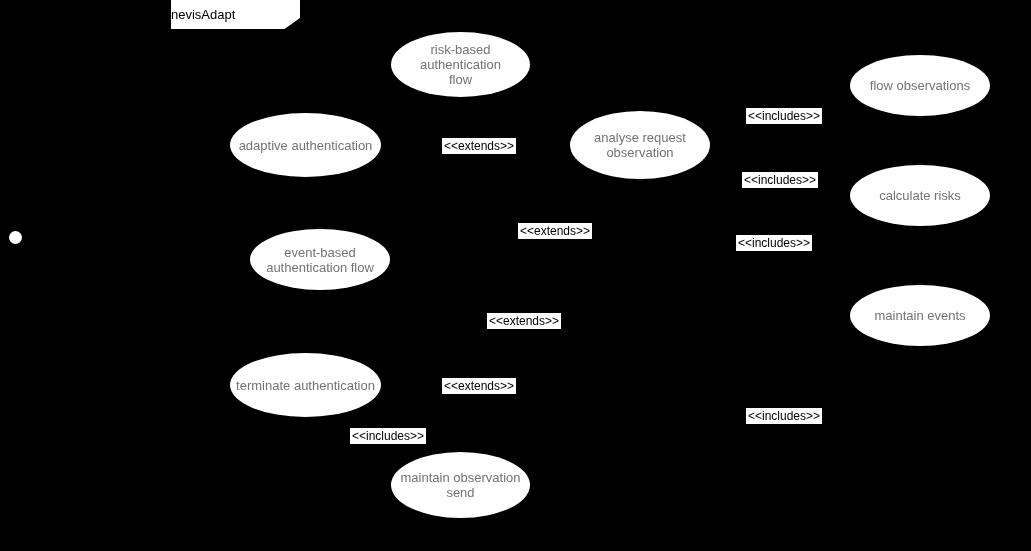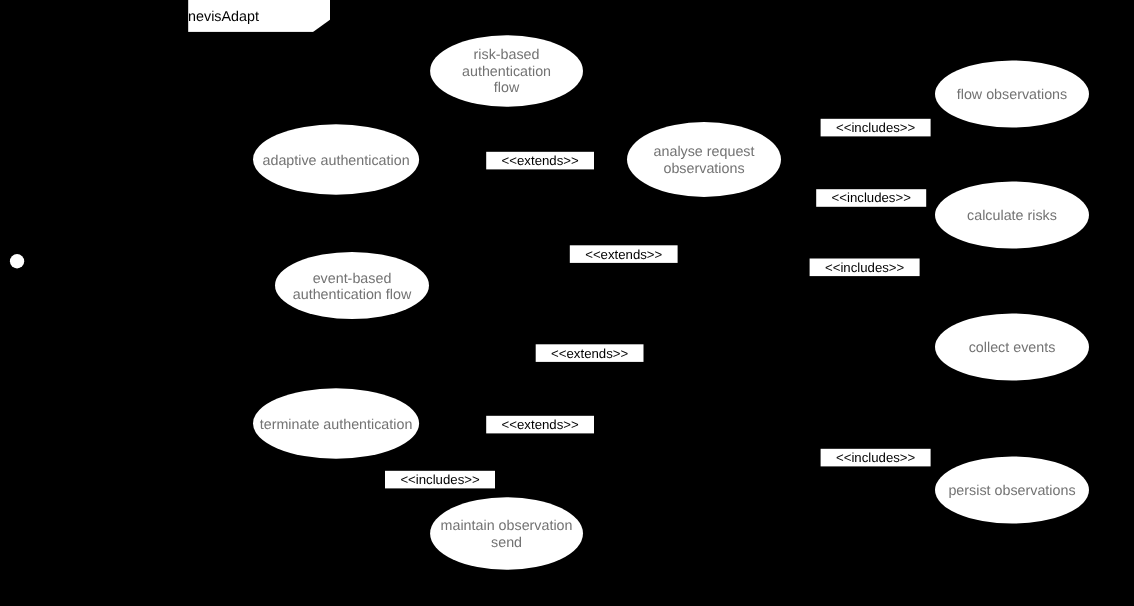--- a/index.html
+++ b/index.html
@@ -56,21 +56,21 @@
     width: 170px;
     pointer-events: none;
   }
   
   .rel-label {
     position: absolute;
     background: #ffffff;
     color: #000000;
     font-size: 12px;
     line-height: 14px;
-    padding: 1px 14px;
+    padding: 1px 2px;
     white-space: nowrap;
   }
 </style>
 </head>
 <body>
 
 <div id="canvas">
 
   <div class="pkg-tab" style="left:171px; top:0px; width:129px; height:29px;">
     <span class="pkg-tab-label">nevisAdapt</span>
@@ -82,48 +82,45 @@
     <span class="usecase-label">risk-based authentication
 flow</span>
   </div>
 
   <div class="usecase" style="left:230px; top:113px; width:151px; height:64px;">
     <span class="usecase-label">adaptive authentication</span>
   </div>
 
   <div class="usecase" style="left:570px; top:111px; width:140px; height:68px;">
     <span class="usecase-label">analyse request
-observations</span>
+observation</span>
   </div>
 
   <div class="usecase" style="left:850px; top:55px; width:140px; height:61px;">
     <span class="usecase-label">flow observations</span>
   </div>
 
   <div class="usecase" style="left:850px; top:165px; width:140px; height:61px;">
     <span class="usecase-label">calculate risks</span>
   </div>
 
   <div class="usecase" style="left:250px; top:229px; width:140px; height:61px;">
     <span class="usecase-label">event-based
 authentication flow</span>
   </div>
 
   <div class="usecase" style="left:850px; top:285px; width:140px; height:61px;">
-    <span class="usecase-label">collect events</span>
+    <span class="usecase-label">maintain events</span>
   </div>
 
   <div class="usecase" style="left:230px; top:353px; width:151px; height:64px;">
     <span class="usecase-label">terminate authentication</span>
   </div>
 
 
-  <div class="usecase" style="left:850px; top:415px; width:140px; height:61px;">
-    <span class="usecase-label">persist observations</span>
-  </div>
 
   <div class="usecase" style="left:391px; top:452px; width:139px; height:66px;">
     <span class="usecase-label">maintain observation
 send</span>
   </div>
 
   <div class="rel-label" style="left:442px; top:138px;">&lt;&lt;extends&gt;&gt;</div>
 
   <div class="rel-label" style="left:746px; top:108px;">&lt;&lt;includes&gt;&gt;</div>
 

